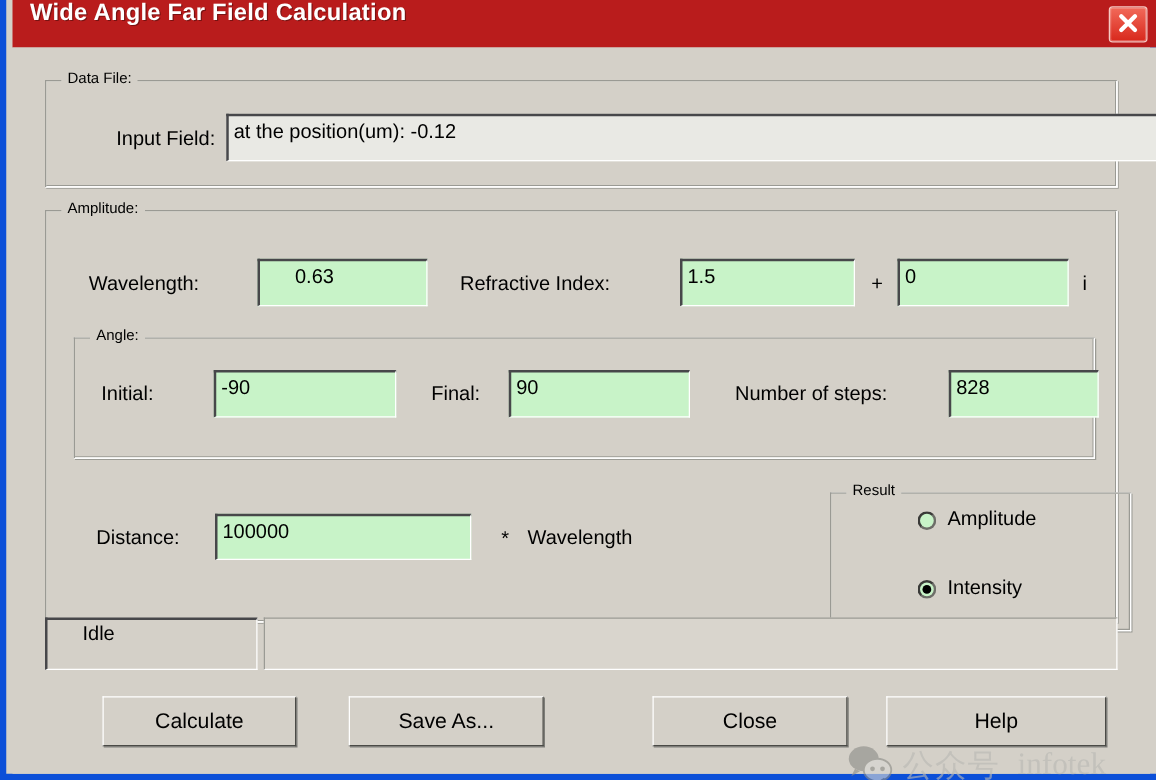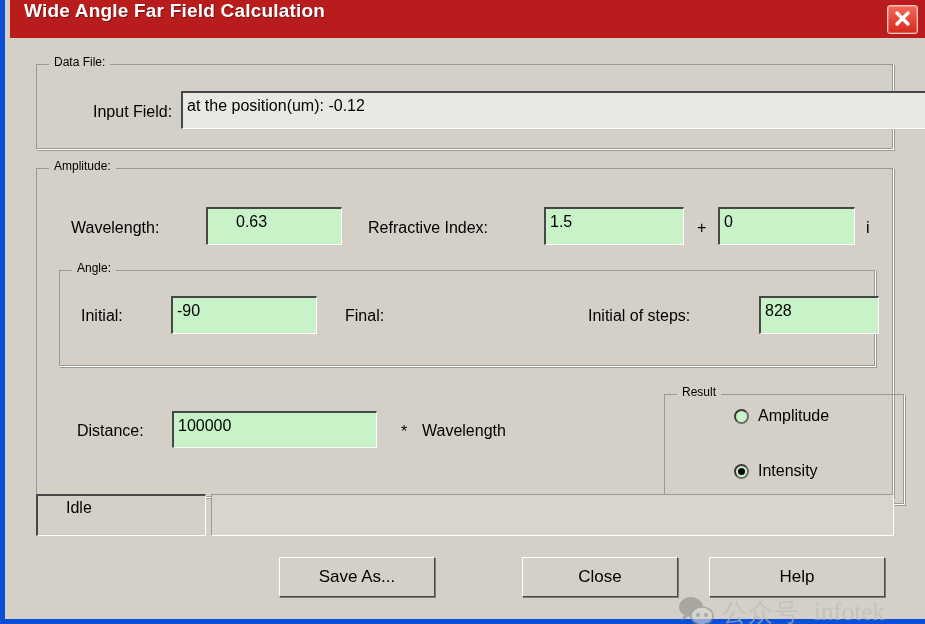--- a/index.html
+++ b/index.html
@@ -162,22 +162,23 @@
       <span class="label" style="left:660px;top:50px;">+</span>
       <div class="field" style="left:681px;top:38px;width:137px;height:38px;">0</div>
       <span class="label" style="left:829px;top:50px;">i</span>
 
       <div class="group" style="left:22px;top:101px;width:817px;height:97px;">
         <span class="group-title">Angle:</span>
         <span class="label" style="left:21px;top:36px;">Initial:</span>
         <div class="field" style="left:111px;top:25px;width:146px;height:38px;">-90</div>
 
         <span class="label" style="left:285px;top:36px;">Final:</span>
-
-        <span class="label" style="left:528px;top:36px;">Initial of steps:</span>
+        <div class="field" style="left:347px;top:25px;width:145px;height:38px;">90</div>
+
+        <span class="label" style="left:528px;top:36px;">Number of steps:</span>
         <div class="field" style="left:699px;top:25px;width:120px;height:38px;">828</div>
       </div>
 
       <span class="label" style="left:40px;top:253px;">Distance:</span>
       <div class="field" style="left:135px;top:242px;width:205px;height:37px;">100000</div>
       <span class="label" style="left:364px;top:254px;">*</span>
       <span class="label" style="left:385px;top:253px;">Wavelength</span>
 
       <div class="group" style="left:627px;top:225px;width:241px;height:111px;">
         <span class="group-title">Result</span>
@@ -192,20 +193,21 @@
           <span class="radio-label">Intensity</span>
         </div>
       </div>
     </div>
 
     <div class="status-box" style="left:26px;top:456px;width:170px;height:42px;padding-left:28px;">Idle</div>
     <div class="progress-box" style="left:201px;top:456px;width:683px;height:42px;">
       
     </div>
 
+    <div class="btn" style="left:72px;top:519px;width:155px;height:40px;">Calculate</div>
     <div class="btn" style="left:512px;top:519px;width:156px;height:40px;">Close</div>
     <div class="btn" style="left:269px;top:519px;width:156px;height:40px;">Save As...</div>
     <div class="btn" style="left:699px;top:519px;width:176px;height:40px;">Help</div>
 
     <div class="watermark">
       <svg class="wm-icon" width="40" height="34" viewBox="0 0 40 34">
         <ellipse cx="15" cy="12" rx="12" ry="10" fill="#8d8d88"></ellipse>
         <path d="M8 20 L5 26 L12 22 Z" fill="#8d8d88"></path>
         <ellipse cx="26" cy="21" rx="11" ry="9" fill="#d8d8d4" stroke="#8d8d88" stroke-width="1.5"></ellipse>
         <path d="M31 28 L34 33 L28 30 Z" fill="#d8d8d4" stroke="#8d8d88" stroke-width="1.2"></path>

